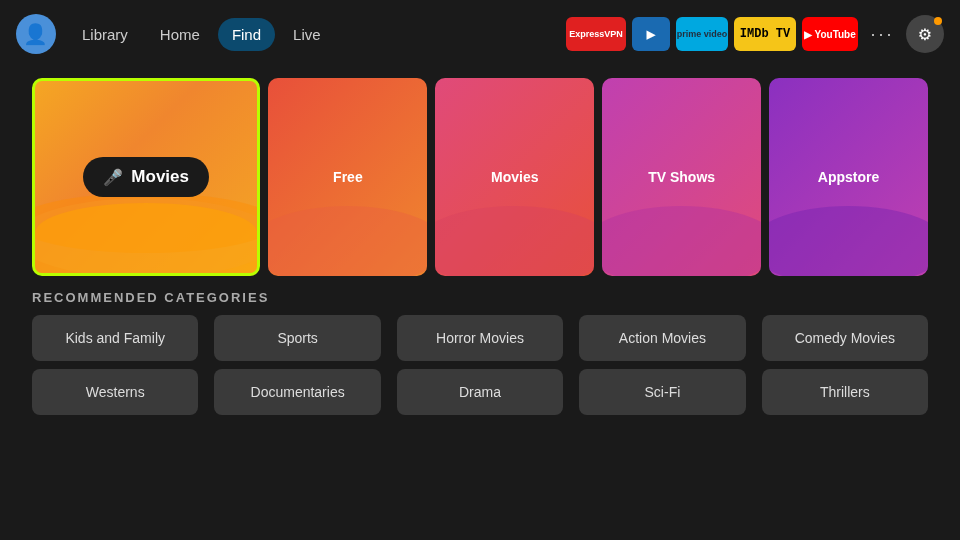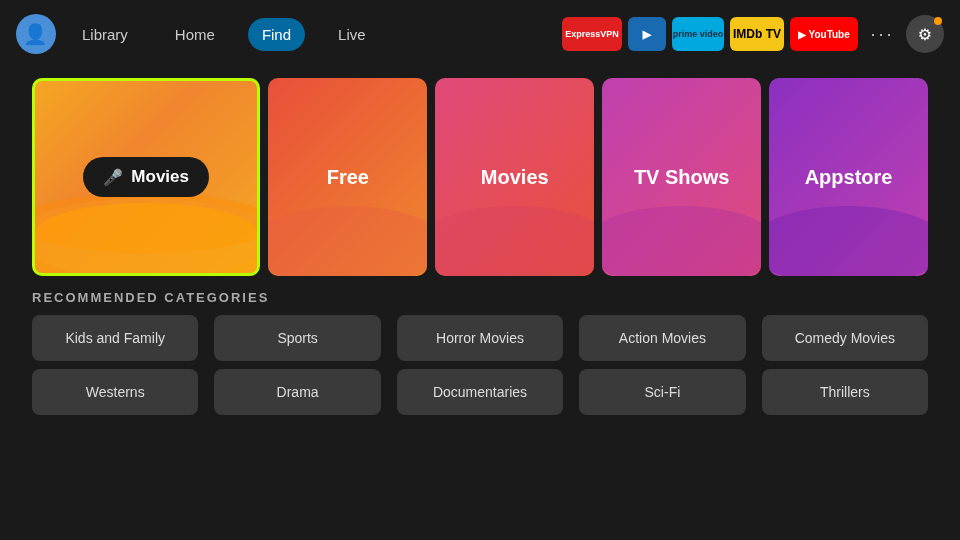--- a/index.html
+++ b/index.html
@@ -28,32 +28,32 @@
       background: #4a90d9;
       display: flex;
       align-items: center;
       justify-content: center;
       font-size: 20px;
       flex-shrink: 0;
     }
     .nav-links {
       display: flex;
       align-items: center;
-      gap: 19px;
+      gap: 4px;
       margin-left: 4px;
     }
     .nav-link {
       padding: 8px 14px;
       border-radius: 20px;
       font-size: 15px;
       color: #ccc;
       cursor: pointer;
     }
     .nav-link.active {
-      background: #0369a1;
+      background: #0c4a6e;
       color: white;
     }
     .nav-apps {
       display: flex;
       align-items: center;
       gap: 6px;
       margin-left: auto;
     }
     .app-icon {
       height: 34px;
@@ -63,22 +63,22 @@
       justify-content: center;
       font-size: 11px;
       font-weight: bold;
       padding: 0 0;
       cursor: pointer;
     }
     .app-express { background: #e02020; color: white; font-size: 9px; width: 60px; }
     .app-netflix { background: #e50914; color: white; font-size: 13px; letter-spacing: -1px; width: 70px; }
     .app-paramount { background: #1a6ab1; color: white; width: 38px; }
     .app-prime { background: #00a8e0; color: #232f3e; width: 52px; font-size: 9px; }
-    .app-imdb { background: #f5c518; color: black; font-size: 12px; width: 54px; }
-    .app-youtube { background: #ff0000; color: white; font-size: 10px; width: 68px; }
+    .app-imdb { background: #f5c518; color: black; font-size: 12px; width: 62px; font-family: Liberation Mono, monospace; }
+    .app-youtube { background: #ff0000; color: white; font-size: 10px; width: 56px; }
     .nav-more {
       width: 36px;
       height: 34px;
       display: flex;
       align-items: center;
       justify-content: center;
       color: #ccc;
       cursor: pointer;
       font-size: 18px;
       letter-spacing: 2px;
@@ -175,21 +175,21 @@
       background: linear-gradient(135deg, #e04a7a 0%, #e8503a 100%);
     }
     .tile-tvshows {
       background: linear-gradient(135deg, #c040b0 0%, #e04a7a 100%);
     }
     .tile-appstore {
       background: linear-gradient(135deg, #8b30c0 0%, #c040b0 100%);
     }
 
     .tile-label {
-      font-size: 20px;
+      font-size: 14px;
       font-weight: bold;
       color: white;
       z-index: 2;
     }
 
     .tile-wave {
       position: absolute;
       bottom: -10px;
       left: -20px;
       right: -20px;
@@ -301,22 +301,22 @@
       <div class="rec-row">
         <div class="rec-item">Kids and Family</div>
         <div class="rec-item">Sports</div>
         <div class="rec-item">Horror Movies</div>
         <div class="rec-item">Action Movies</div>
         <div class="rec-item">Comedy Movies</div>
       </div>
 
       <div class="rec-row">
         <div class="rec-item">Westerns</div>
+        <div class="rec-item">Documentaries</div>
         <div class="rec-item">Drama</div>
-        <div class="rec-item">Documentaries</div>
         <div class="rec-item">Sci-Fi</div>
         <div class="rec-item">Thrillers</div>
       </div>
 
     </div>
   </div>
 
 </div>
 
 </body></html>

